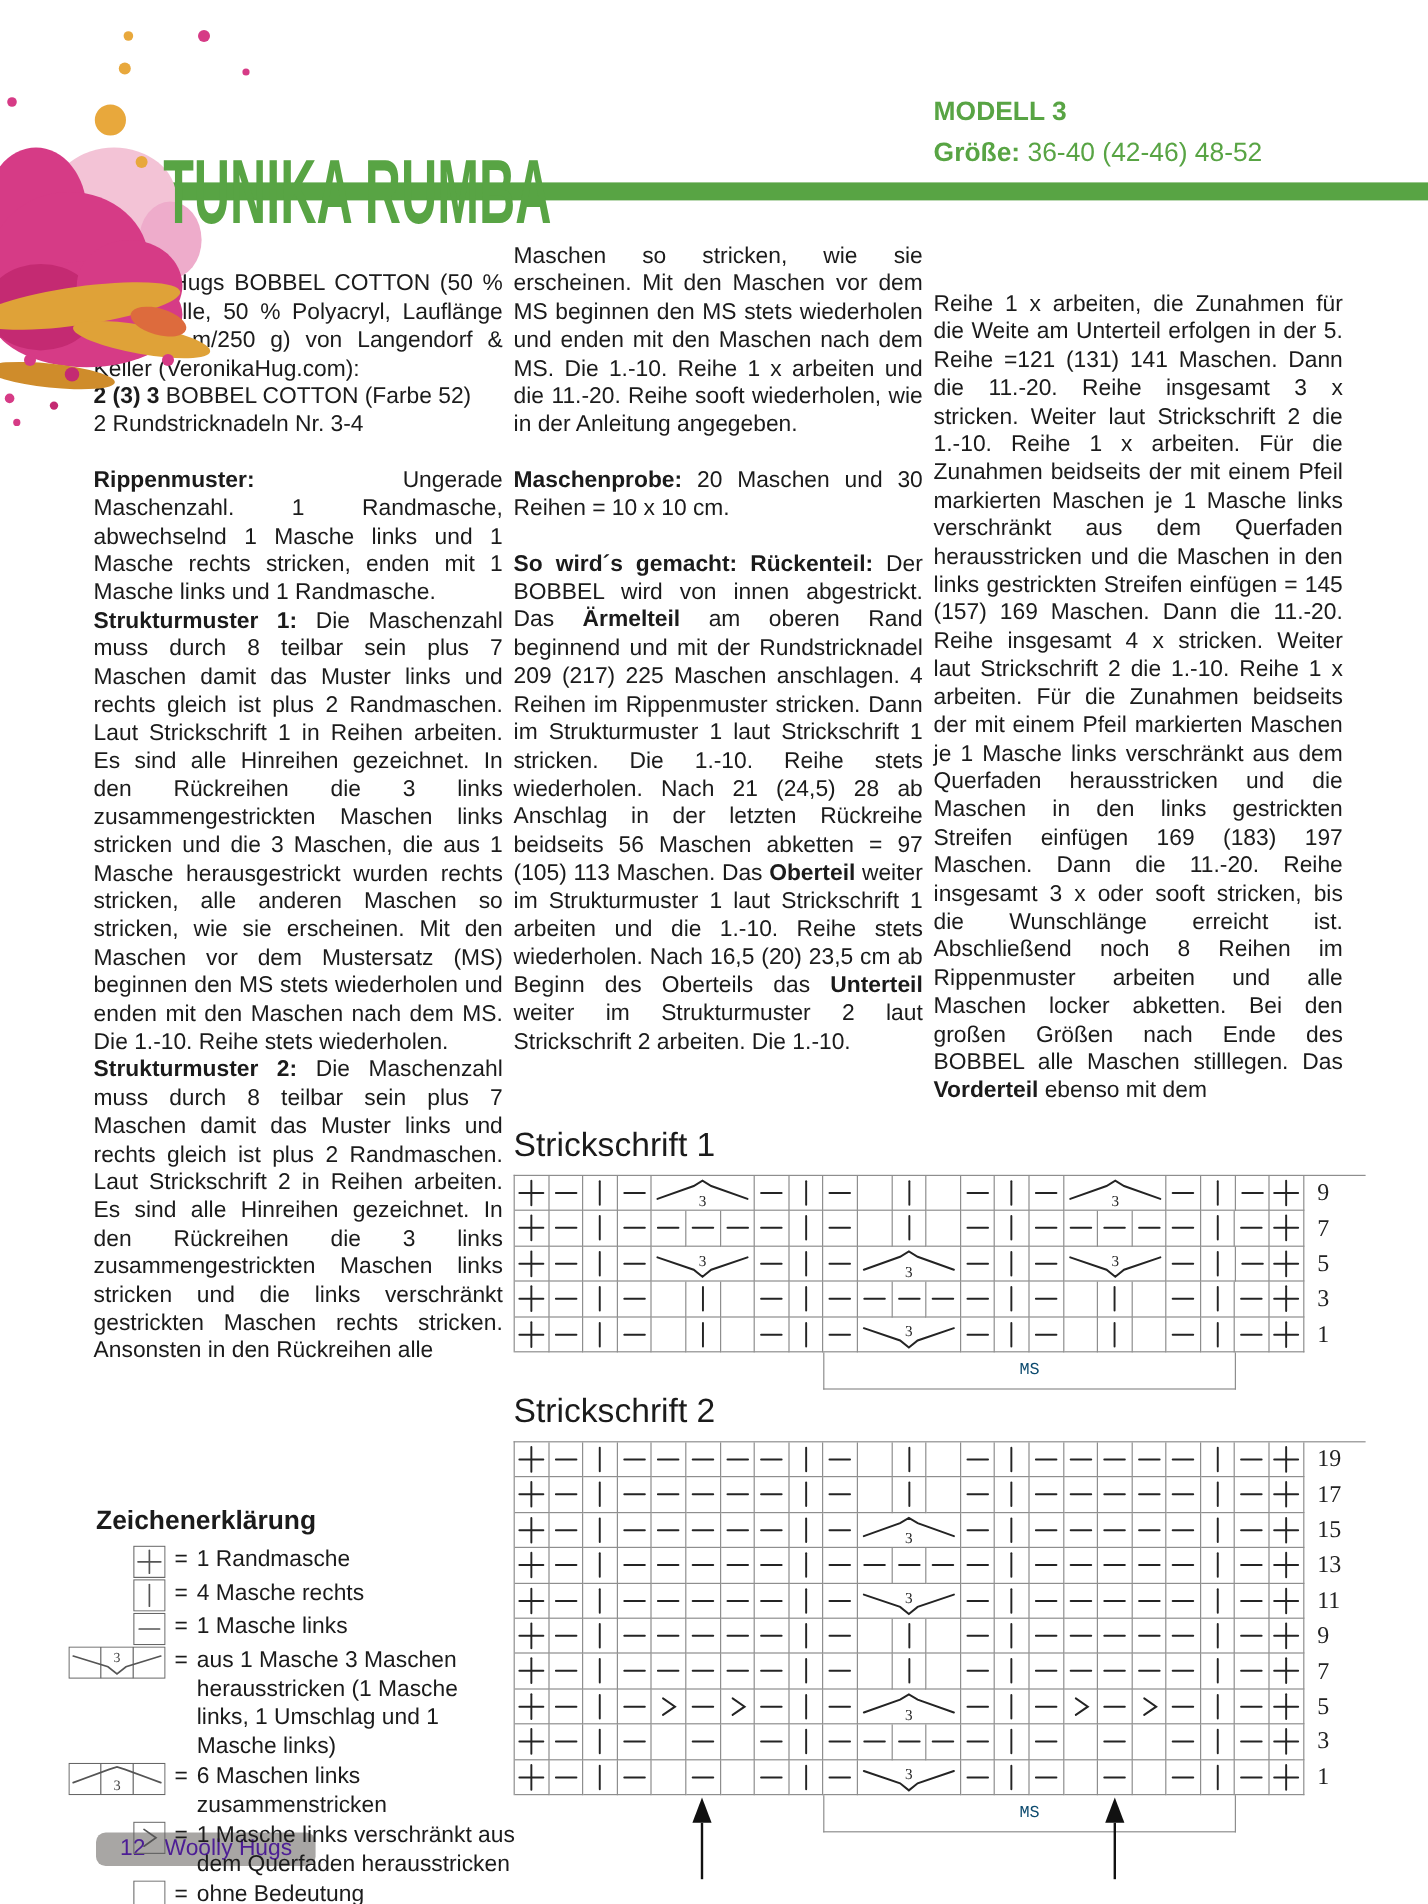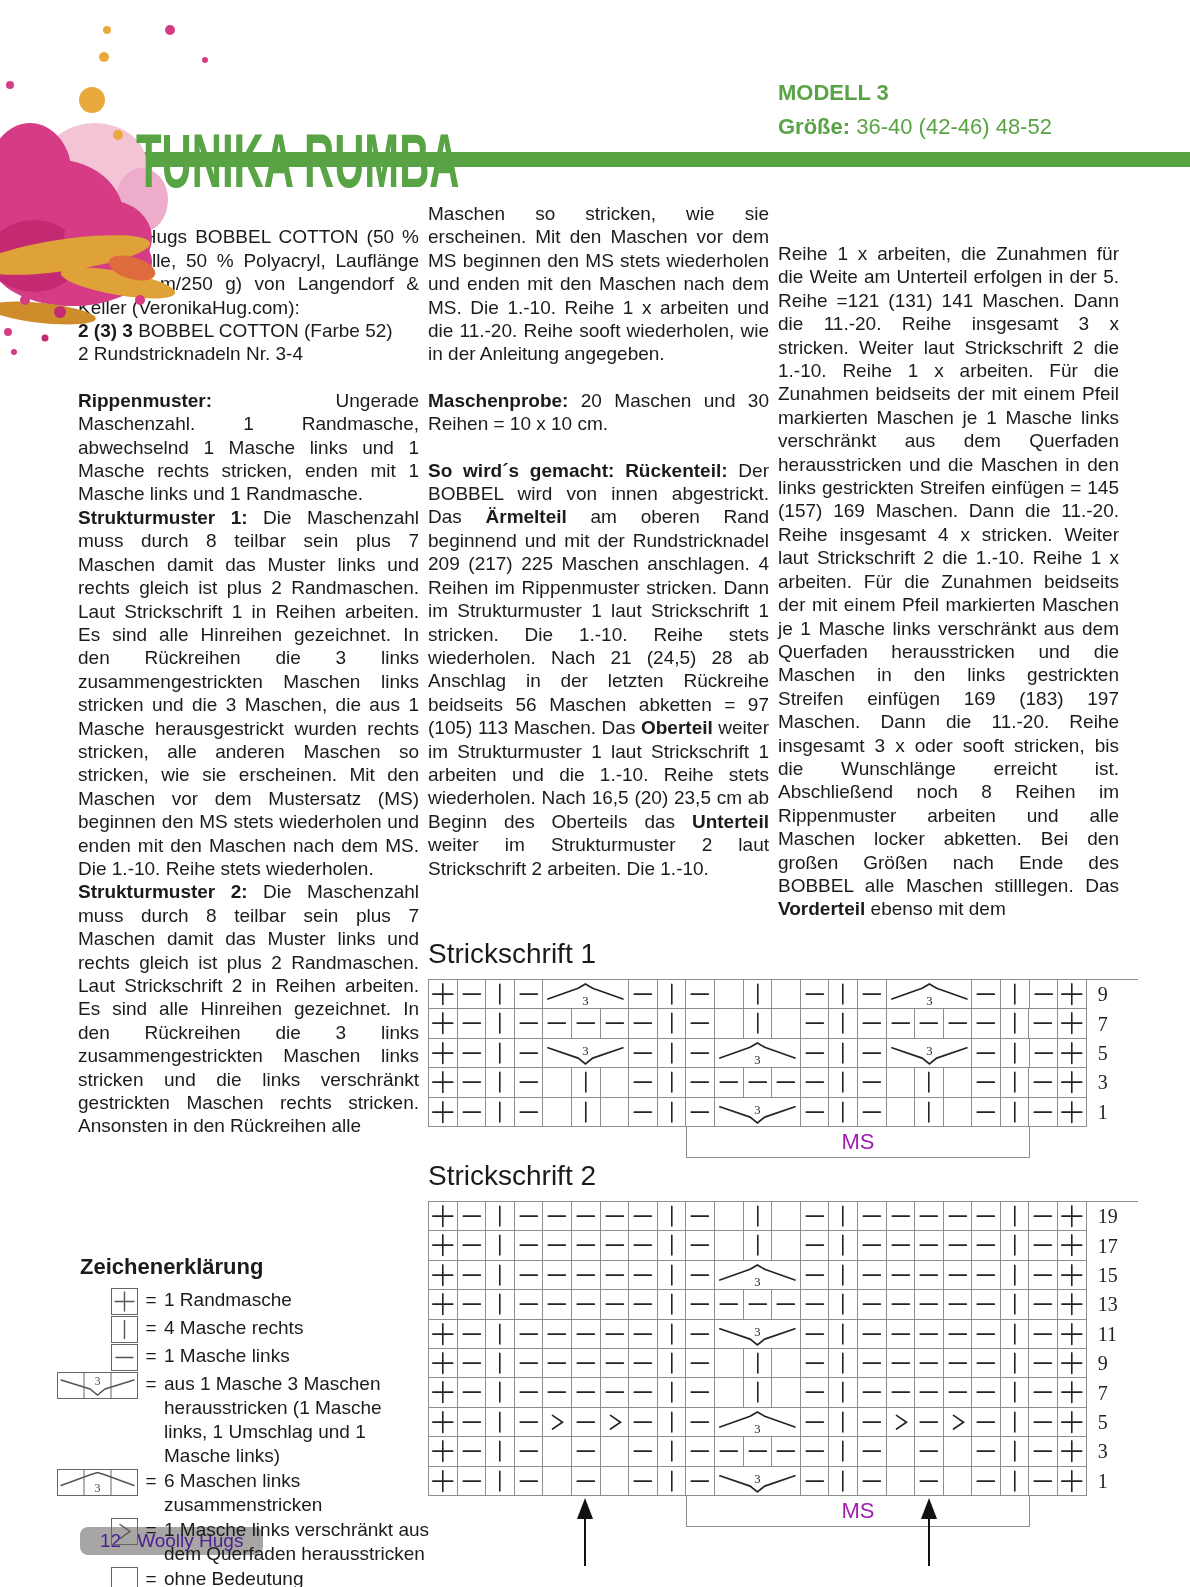--- a/index.html
+++ b/index.html
@@ -49,21 +49,21 @@
   .grow{display:flex;height:29.4px;}
   .cell{width:28.6px;height:29.4px;box-sizing:border-box;border-right:1px solid var(--gridline);border-bottom:1px solid var(--gridline);}
   .cell.wide{width:85.8px;}
   .cell svg{display:block;width:100%;height:100%;}
   .rowlab{width:40px;display:flex;align-items:center;padding-left:11px;
     font-family:"Liberation Serif", serif;font-size:20px;color:#222;}
   .ms-bracket{
     position:absolute;height:31px;box-sizing:border-box;
     border-left:1px solid var(--gridline);border-right:1px solid var(--gridline);border-bottom:1px solid var(--gridline);
     display:flex;align-items:center;justify-content:center;
-    font-family:Liberation Sans, sans-serif;font-size:22px;color:#a21caf;
+    font-family:Liberation Mono, monospace;font-size:14px;color:#0c4a6e;
   }
   .arrow{position:absolute;width:16px;}
   .arrow .head{width:0;height:0;border-left:8px solid transparent;border-right:8px solid transparent;border-bottom:21px solid #111;margin:0 auto;}
   .arrow .stem{width:2px;height:47px;background:#111;margin:0 auto;}
   
   .legend{position:absolute;left:38px;top:1254px;width:392px;z-index:2;}
   .legend-title{font-size:22px;font-weight:bold;margin:0 0 8px 42px;}
   .leg-item{display:flex;align-items:flex-start;margin-bottom:1px;}
   .leg-icon{width:100px;display:flex;justify-content:flex-end;flex-shrink:0;padding-top:0px;}
   .leg-eq{width:26px;text-align:center;font-size:19px;flex-shrink:0;line-height:24px;}

